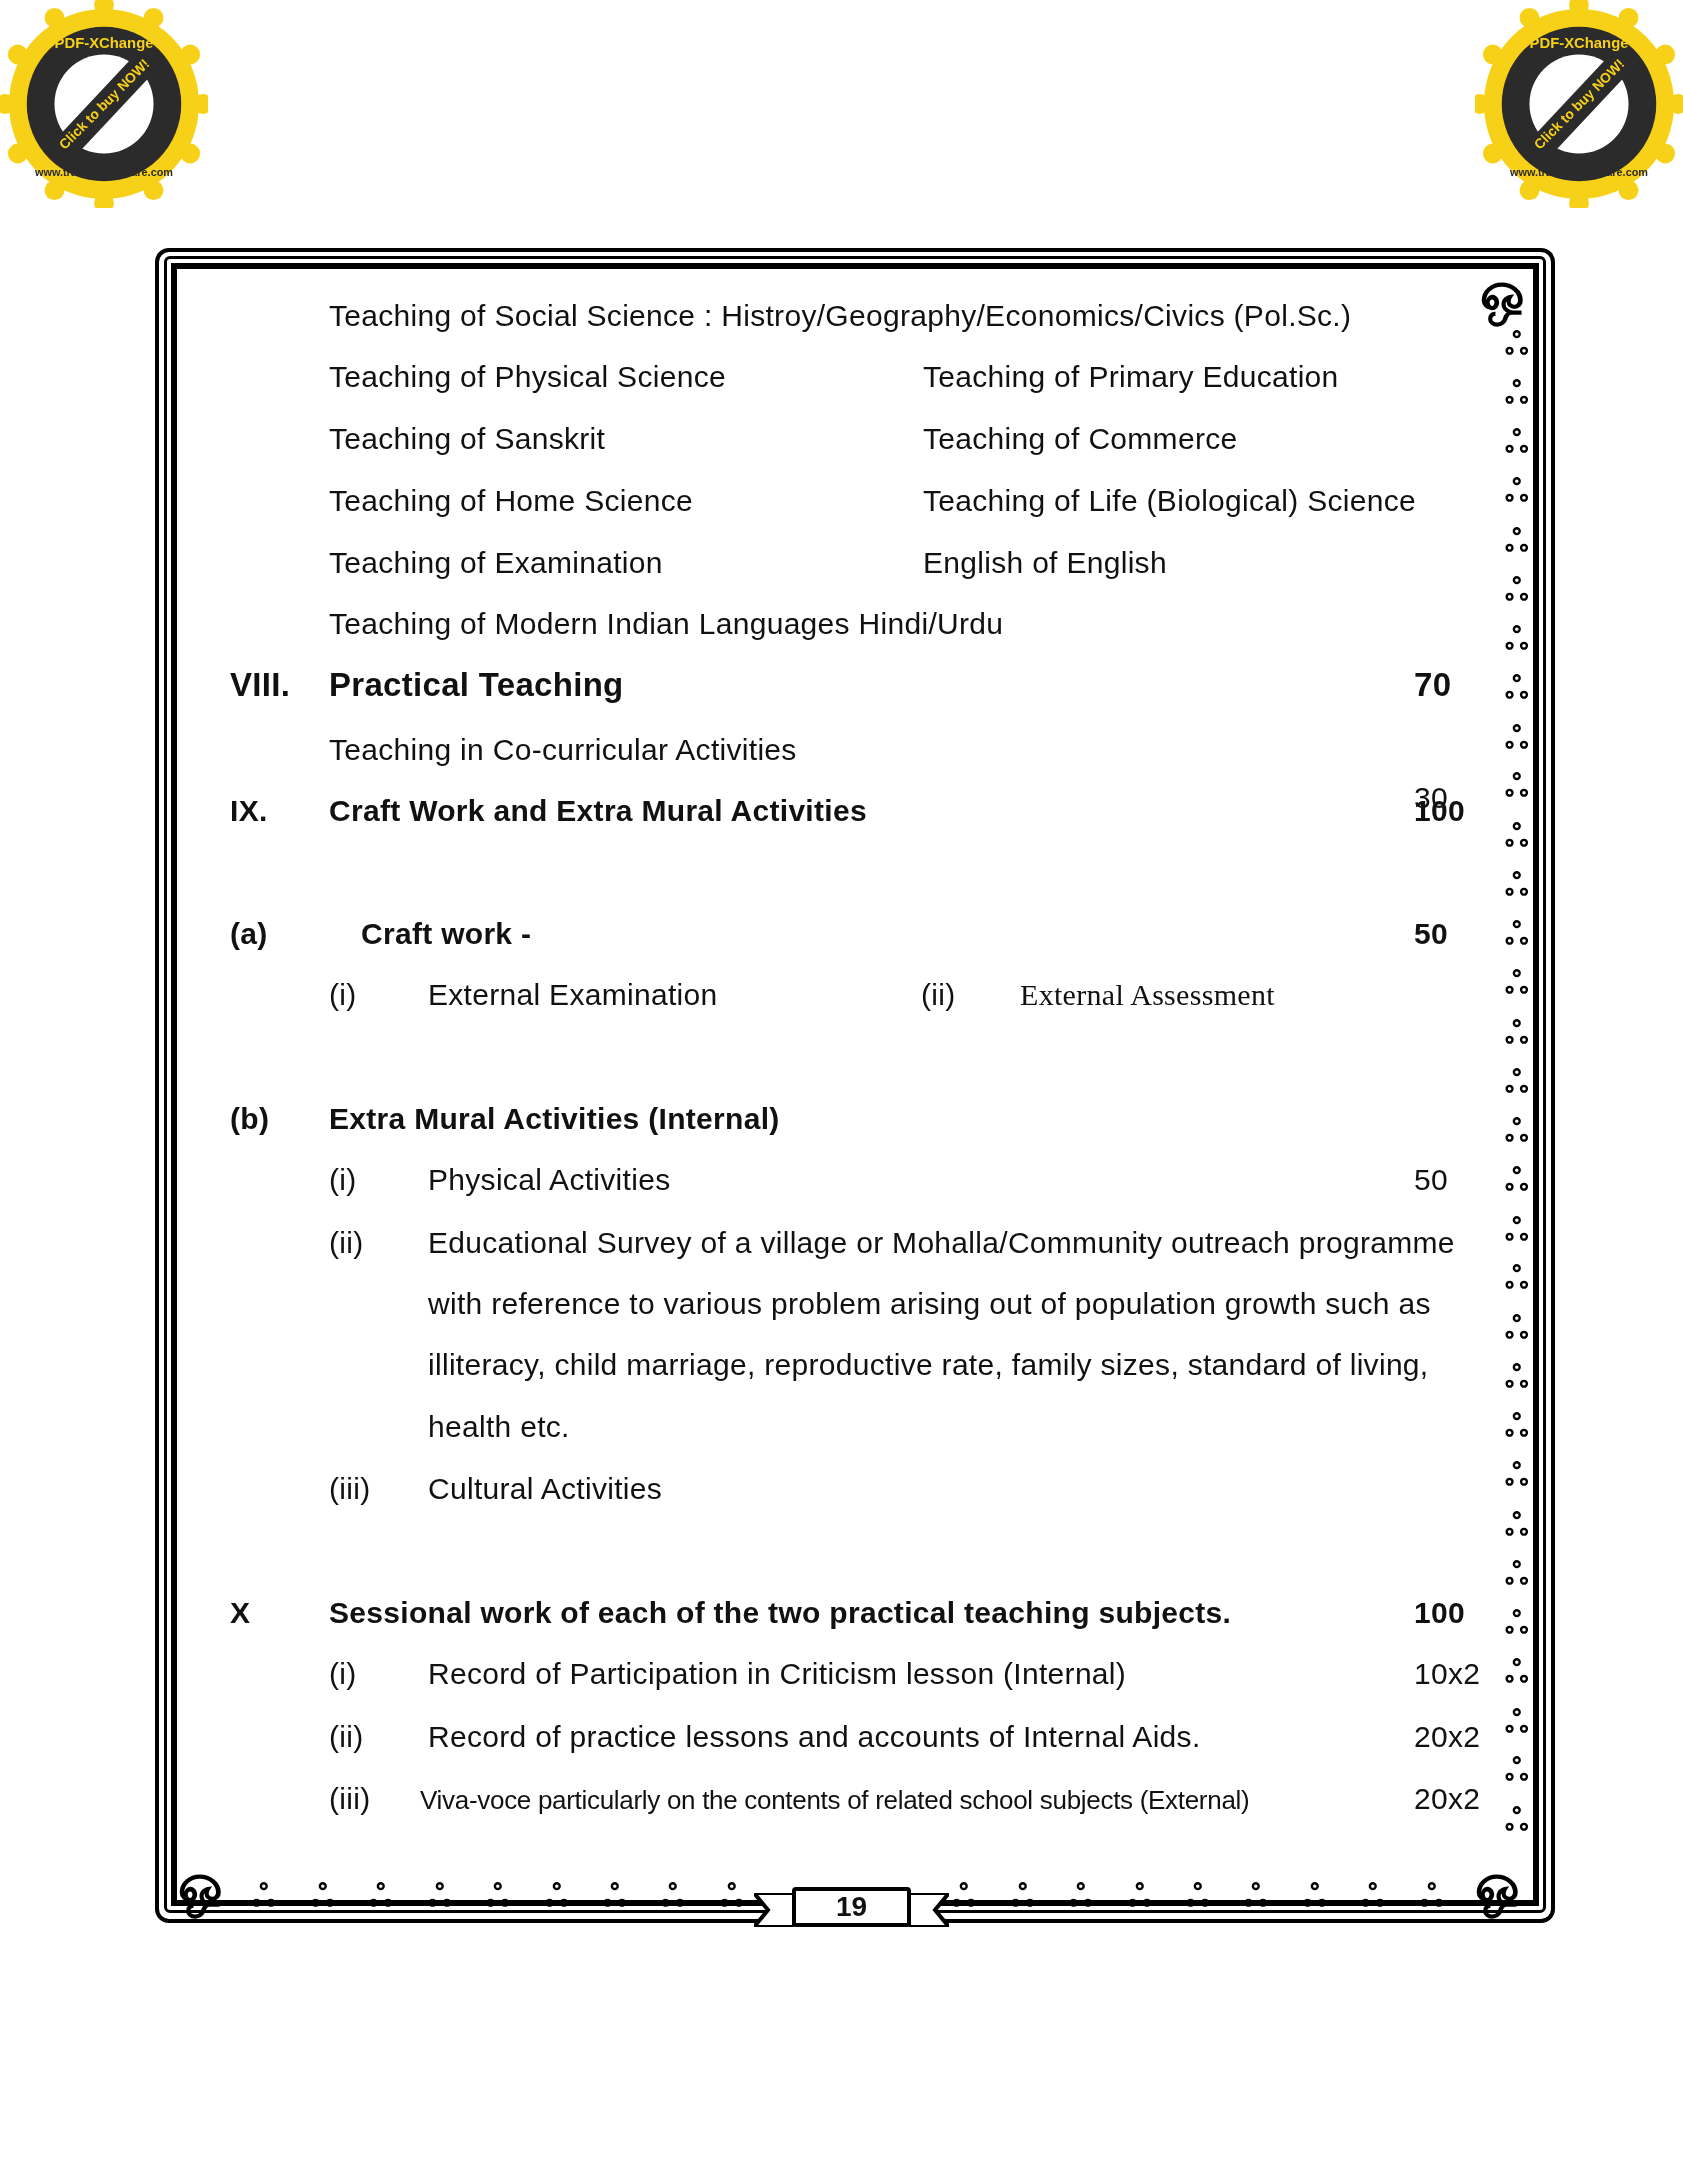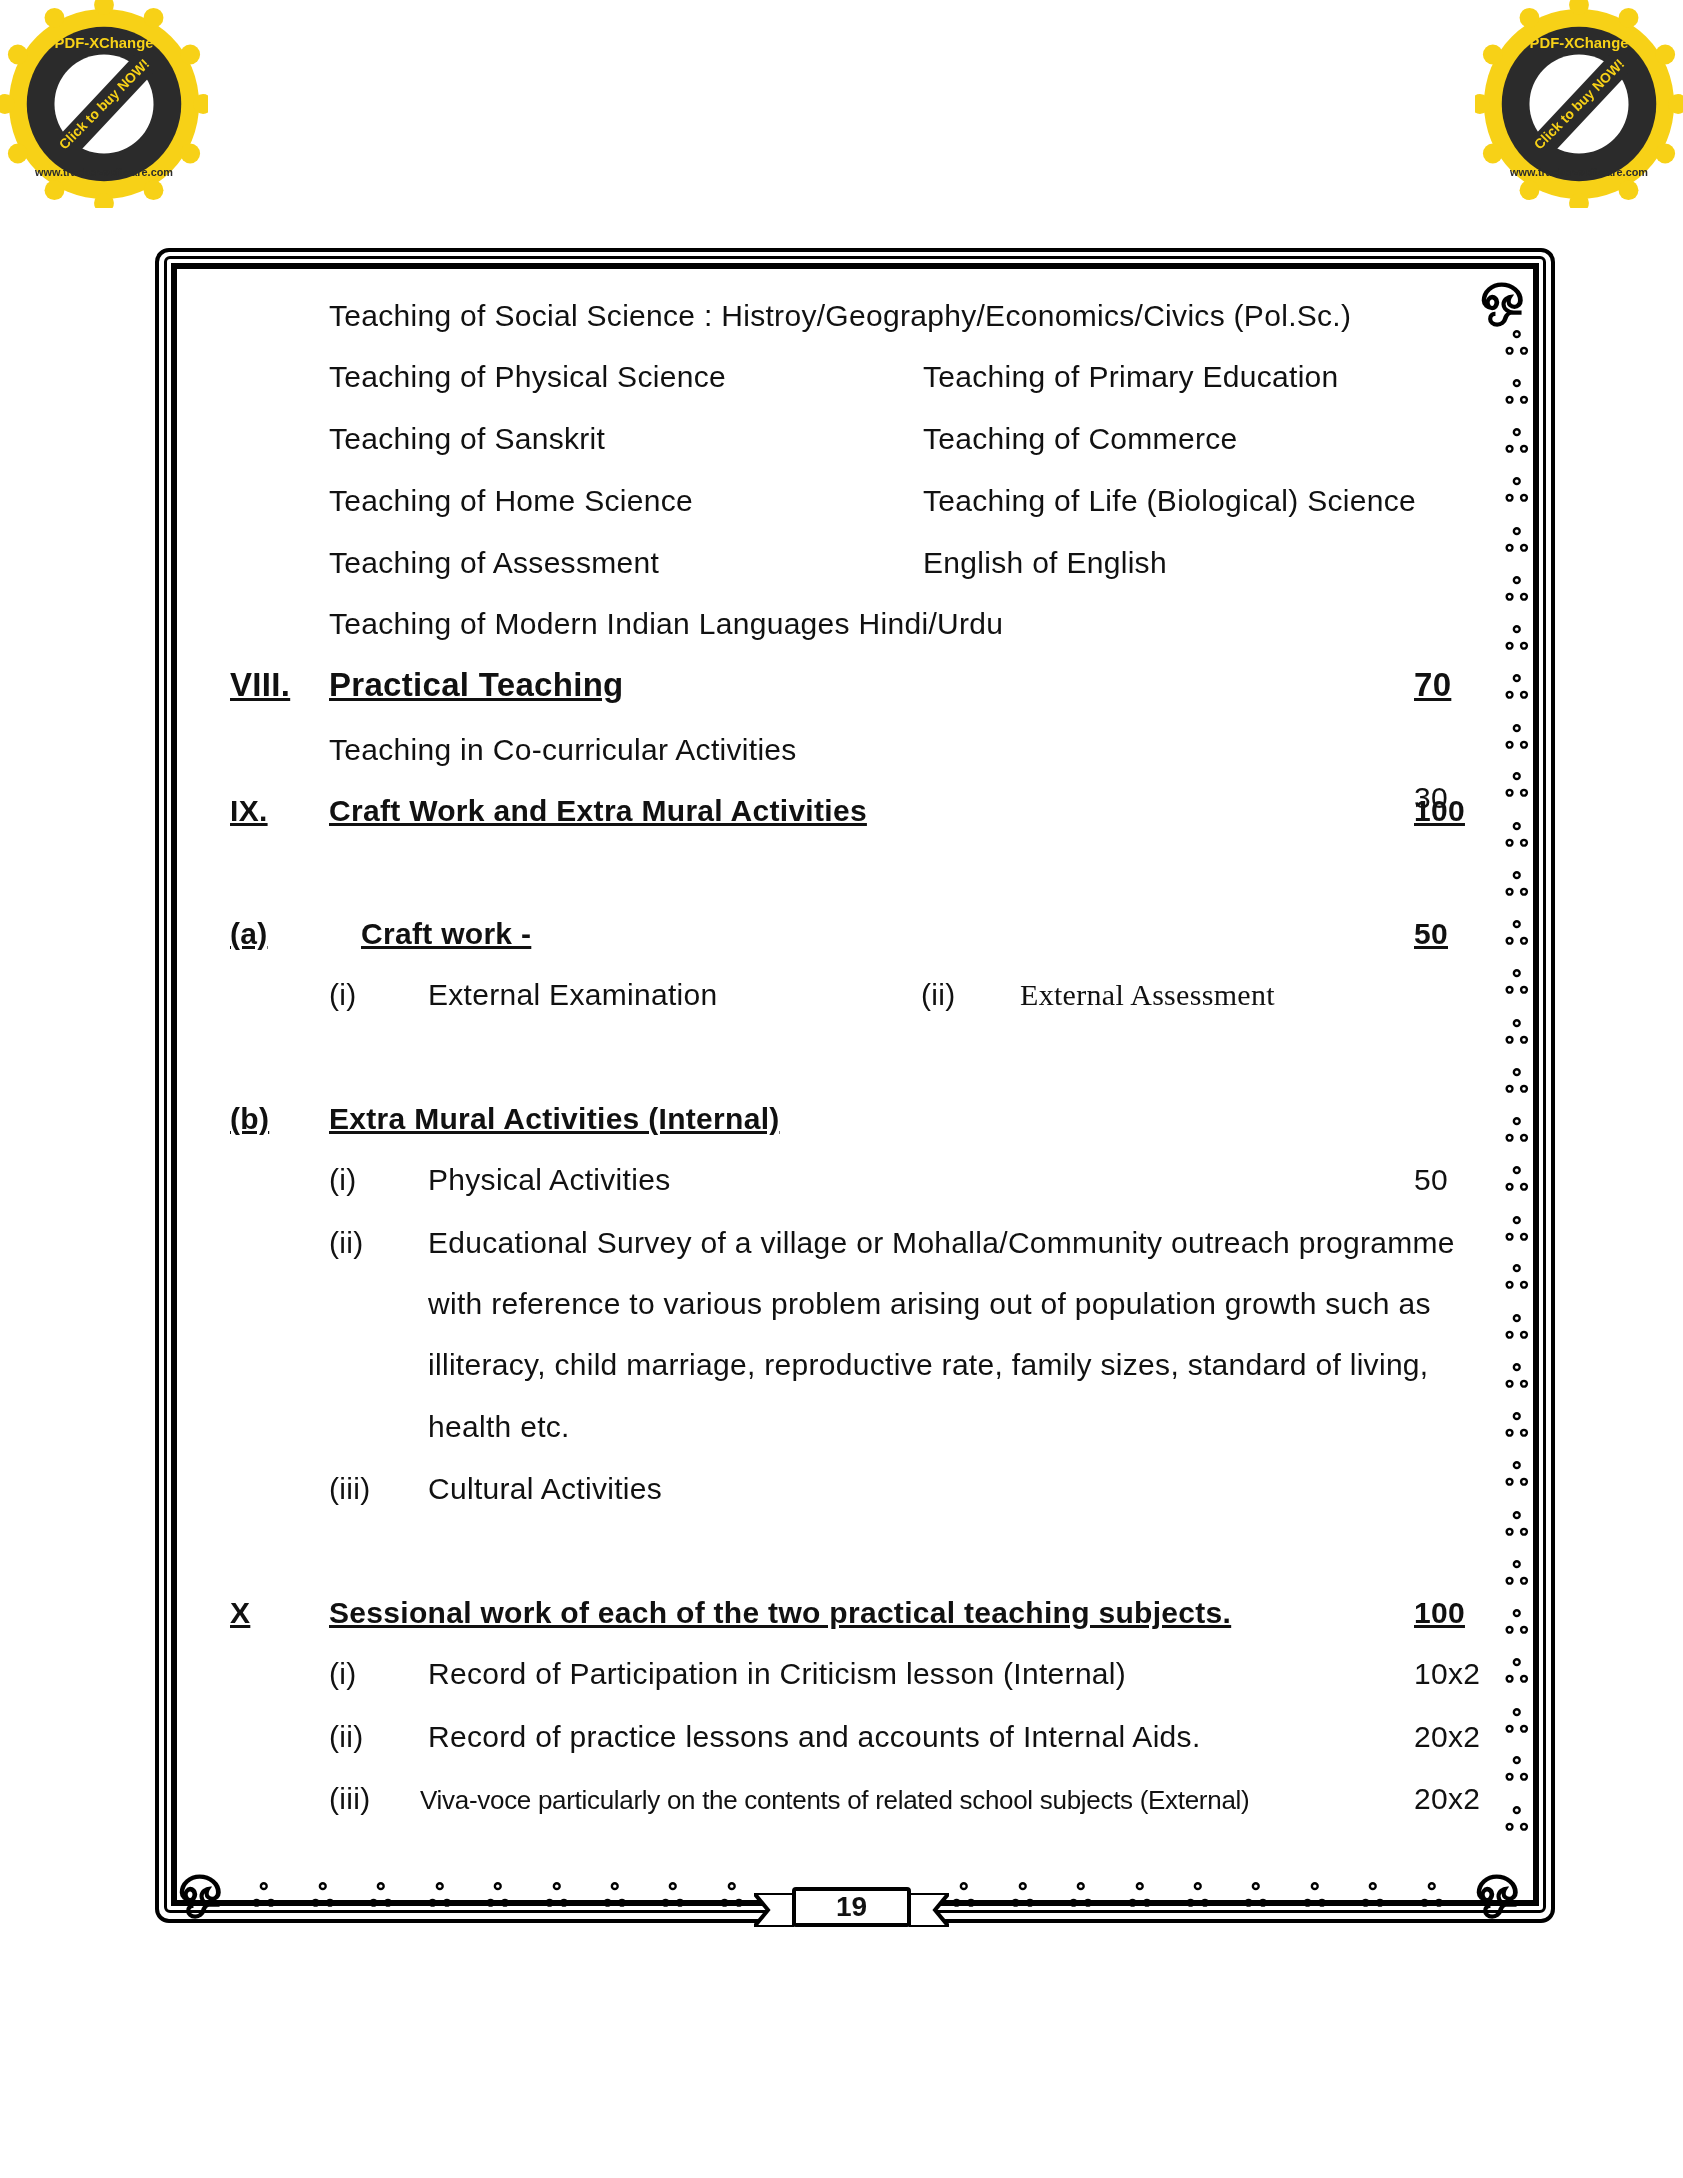--- a/index.html
+++ b/index.html
@@ -25,21 +25,21 @@
   .corner { font-size:53px; }
 
   
   .pgnum { position:absolute; left:792px; top:1887px; width:119px; height:40px;
            border:4px solid #000; border-radius:4px; background:#fff; box-sizing:border-box;
            text-align:center; font-size:28px; font-weight:bold; line-height:32px; }
   .ribbon { position:absolute; top:1893px; width:40px; height:34px; }
 
   
   .t { position:absolute; font-size:30px; white-space:nowrap; letter-spacing:0.3px; }
-  .b { font-weight:bold;text-decoration:underline; }
+  .b { font-weight:bold; }
   .small { font-size:26px; letter-spacing:-0.3px; }
   .big { font-size:33px; }
 </style>
 </head>
 <body>
 
 <svg class="stamp left" viewBox="0 0 210 210">
   <g>
     <circle cx="105" cy="105" r="96" fill="#f7d117"></circle>
     <g fill="#f7d117">
@@ -154,21 +154,21 @@
 <span class="ornament corner" style="left:1475px; top:1857px;">ஒ</span>
 
 <div class="t" style="left:329px; top:299px;">Teaching of Social Science : Histroy/Geography/Economics/Civics (Pol.Sc.)</div>
 
 <div class="t" style="left:329px; top:360px;">Teaching of Physical Science</div>
 <div class="t" style="left:923px; top:360px;">Teaching of Primary Education</div>
 <div class="t" style="left:329px; top:422px;">Teaching of Sanskrit</div>
 <div class="t" style="left:923px; top:422px;">Teaching of Commerce</div>
 <div class="t" style="left:329px; top:484px;">Teaching of Home Science</div>
 <div class="t" style="left:923px; top:484px;">Teaching of Life (Biological) Science</div>
-<div class="t" style="left:329px; top:546px;">Teaching of Assessment</div>
+<div class="t" style="left:329px; top:546px;">Teaching of Examination</div>
 <div class="t" style="left:923px; top:546px;">English of English</div>
 <div class="t" style="left:329px; top:607px;">Teaching of Modern Indian Languages Hindi/Urdu</div>
 
 <div class="t b big" style="left:230px; top:666px;">VIII.</div>
 <div class="t b big" style="left:329px; top:666px;">Practical Teaching</div>
 <div class="t b big" style="left:1414px; top:666px;">70</div>
 <div class="t" style="left:329px; top:733px;">Teaching in Co-curricular Activities</div>
 <div class="t" style="left:1414px; top:733px;margin-top:48px;">30</div>
 
 <div class="t b" style="left:230px; top:794px;">IX.</div>

